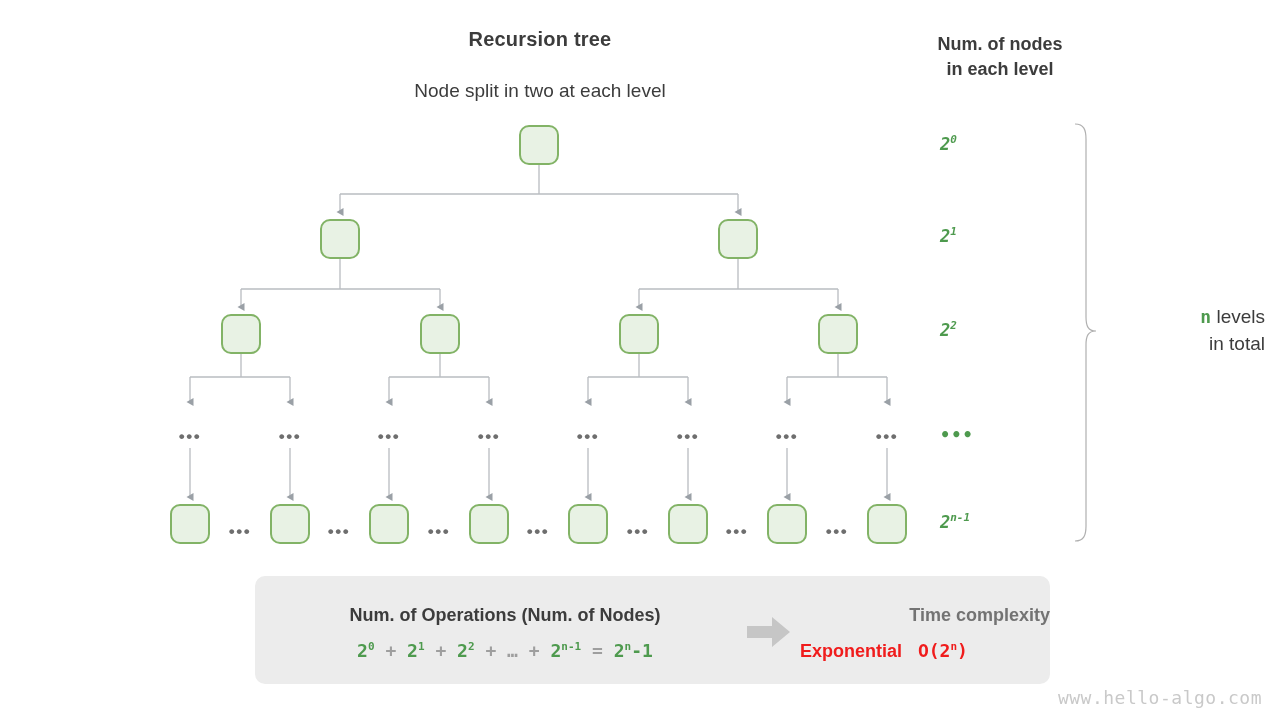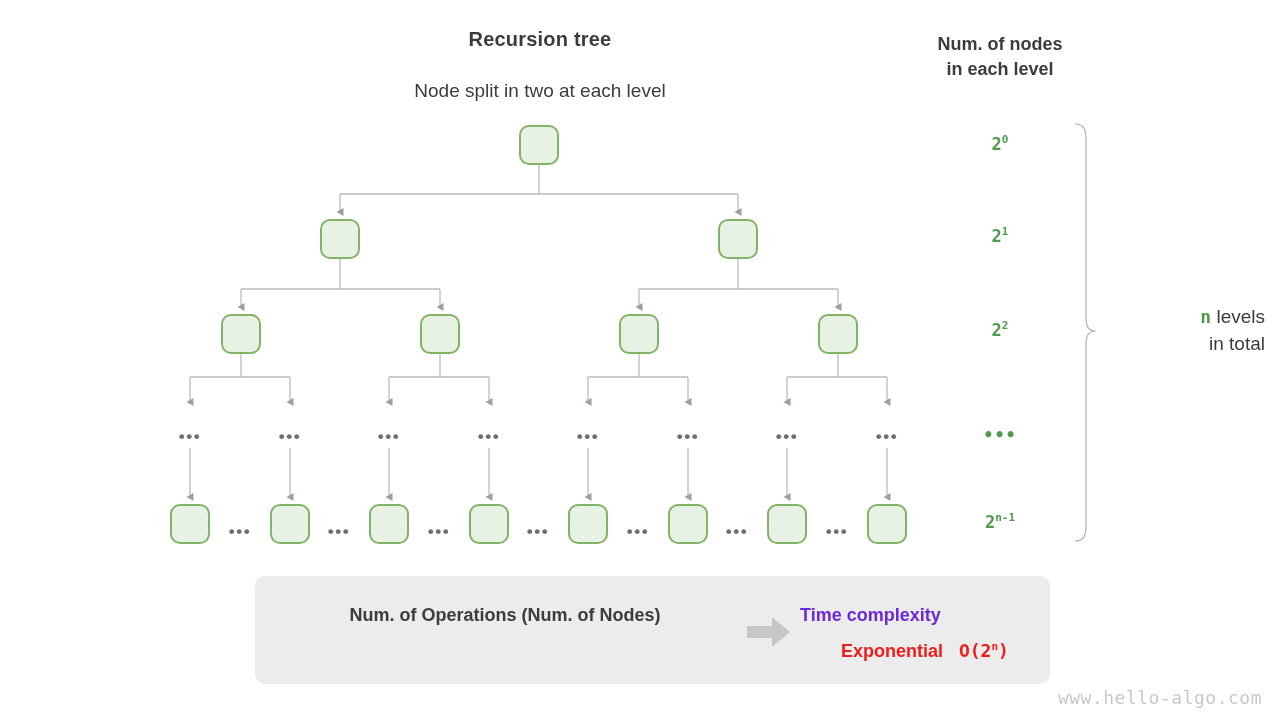--- a/index.html
+++ b/index.html
@@ -56,27 +56,28 @@
     left: 0;
     top: 0;
     width: 1280px;
     height: 720px;
   }
 
   
   .pow-label {
     position: absolute;
     width: 120px;
-    text-align: center;
+    text-align: left;
     left: 940px;
     font-family: "DejaVu Sans Mono", monospace;
     font-size: 17px;
     font-weight: bold;
     color: #4e9a4e;
     white-space: nowrap;
+    font-style: italic;
   }
   .pow-label sup {
     font-size: 11px;
     vertical-align: super;
     line-height: 0;
   }
   .dots-green {
     color: #4e9a4e;
     font-family: "DejaVu Sans Mono", monospace;
     font-size: 17px;
@@ -146,31 +147,30 @@
     color: #4e9a4e;
     white-space: nowrap;
   }
   .formula sup { font-size: 11px; vertical-align: super; line-height: 0; }
   .op { color: #9e9e9e; font-weight: bold; }
   .sum-right-title {
     position: absolute;
     left: 800px;
     top: 605px;
     width: 250px;
-    text-align: left;
-    font-size: 18px;
-    font-weight: bold;
-    color: #6d28d9;
+    text-align: right;
+    font-size: 18px;
+    font-weight: bold;
+    color: #737373;
   }
   .complexity {
     position: absolute;
     left: 800px;
     top: 640px;
     width: 250px;
-    text-align: center;
     font-size: 18px;
     font-weight: bold;
     color: #f01c1c;
     white-space: nowrap;
   }
   .complexity .bigo {
     font-family: "DejaVu Sans Mono", monospace;
     font-size: 18px;
   }
   .complexity sup { font-size: 11px; vertical-align: super; line-height: 0; }
@@ -320,20 +320,33 @@
   <div class="levels-note">
     <span class="nvar">n</span>
     <span>levels</span><br>
     <span>in total</span>
   </div>
 
   <div class="summary-box"></div>
 
   <div class="sum-left-title">Num. of Operations (Num. of Nodes)</div>
 
+  <div class="formula">
+    <span>2</span><sup>0</sup>
+    <span class="op">+</span>
+    <span>2</span><sup>1</sup>
+    <span class="op">+</span>
+    <span>2</span><sup>2</sup>
+    <span class="op">+</span>
+    <span class="op">…</span>
+    <span class="op">+</span>
+    <span>2</span><sup>n-1</sup>
+    <span class="op">=</span>
+    <span>2</span><sup>n</sup><span>-1</span>
+  </div>
 
   <svg style="position:absolute; left:745px; top:615px;" width="48" height="34" viewBox="0 0 48 34">
     <path d="M2,11 L27,11 L27,2 L45,17 L27,32 L27,23 L2,23 Z" fill="#c6c6c6"></path>
   </svg>
 
   <div class="sum-right-title">Time complexity</div>
   <div class="complexity">
     <span>Exponential</span>
     <span class="bigo">&nbsp;<span>O(2</span><sup>n</sup><span>)</span></span>
   </div>

